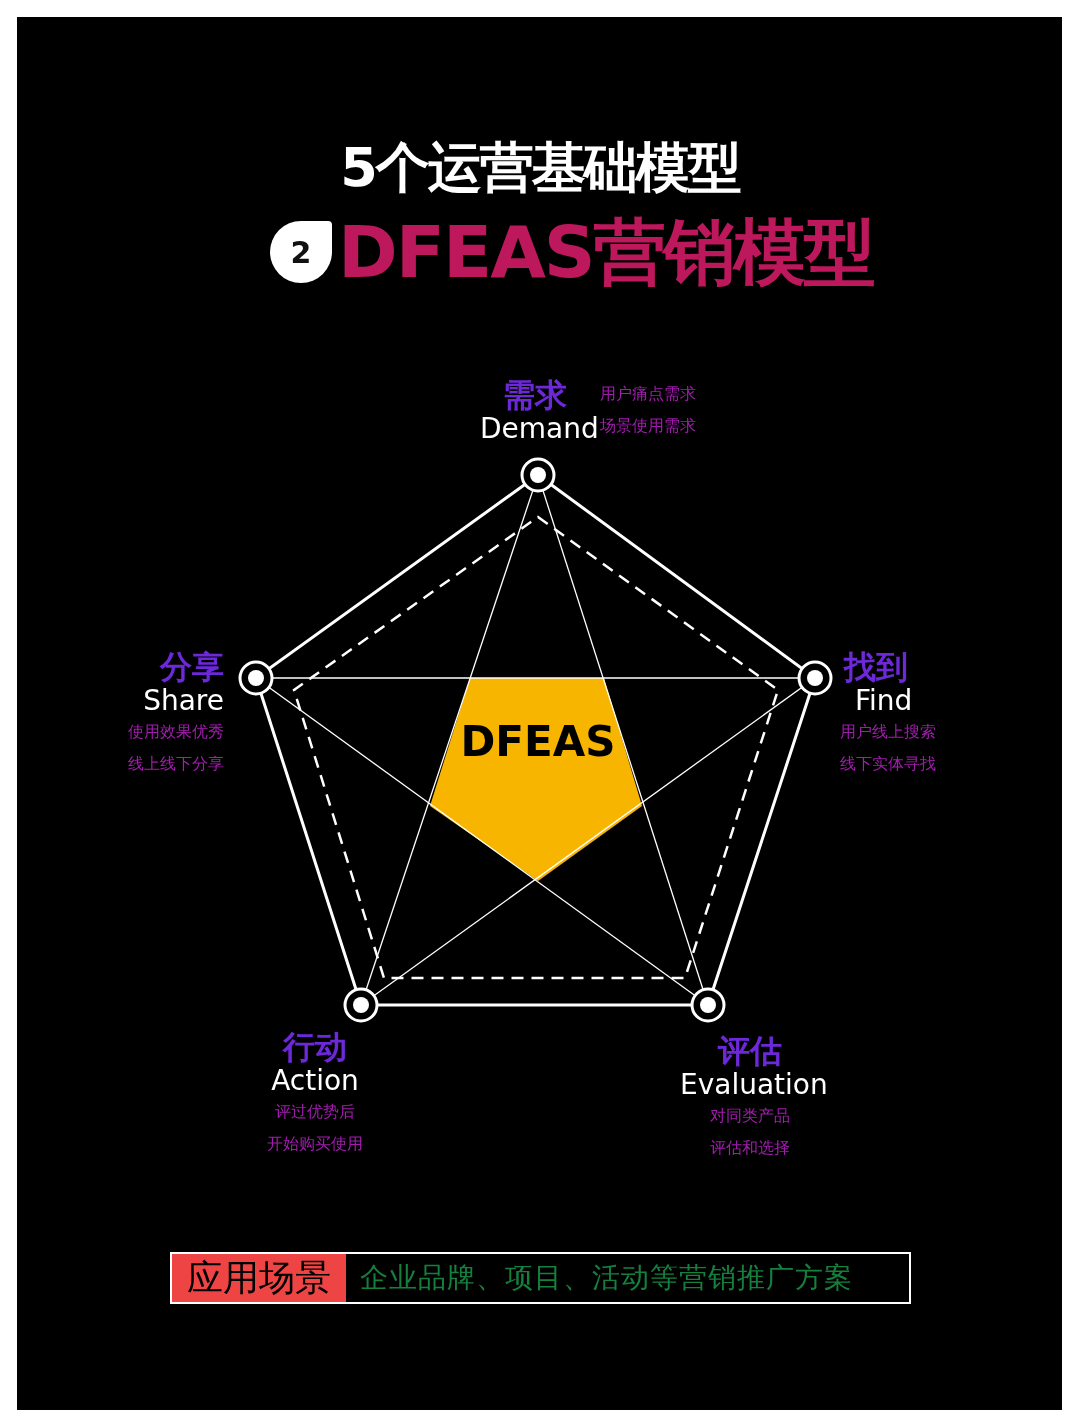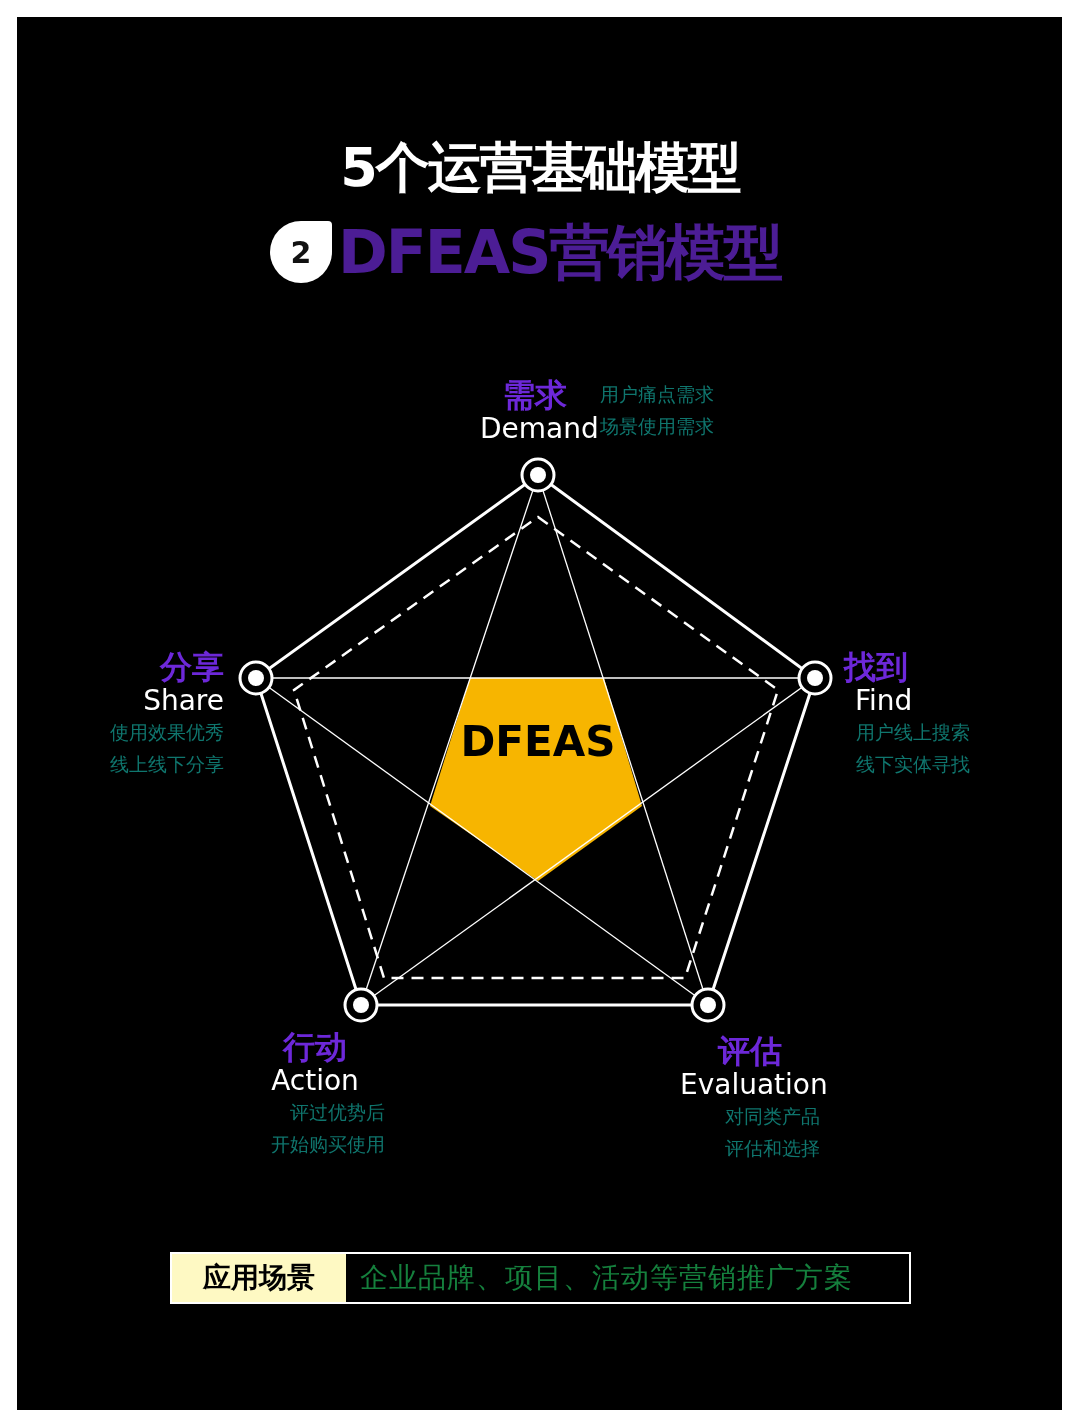--- a/index.html
+++ b/index.html
@@ -1,31 +1,31 @@
 <!DOCTYPE html>
 <html><head>
   <meta charset="utf-8">
   <style>
     html, body { margin: 0; padding: 0; background: #ffffff; }
     body { width: 1080px; height: 1428px; position: relative; overflow: hidden; font-family: "DejaVu Sans", sans-serif; }
     .frame { position: absolute; left: 17px; top: 17px; width: 1045px; height: 1393px; background: #000000; }
     .title1 { position: absolute; left: 0; width: 1080px; top: 128px; text-align: center; color: #ffffff; font-size: 54px; font-weight: bold; letter-spacing: -2px; line-height: 80px; }
     .title2 { position: absolute; left: 270px; top: 212px; height: 80px; display: flex; align-items: center; }
     .badge { width: 62px; height: 62px; background: #ffffff; border-radius: 31px 4px 31px 31px; color: #111; font-weight: bold; font-size: 30px; display: flex; align-items: center; justify-content: center; margin-right: 6px; }
-    .title2 .t { color: #4c1d95; font-size: 60px; font-weight: bold; letter-spacing: -2px; line-height: 80px; }
+    .title2 .t { color: #be185d; font-size: 72px; font-weight: bold; letter-spacing: -2px; line-height: 80px; }
     svg.diagram { position: absolute; left: 0; top: 0; }
     .node-label { position: absolute; text-align: center; }
     .cn { color: #6d28d9; font-weight: bold; font-size: 32px; line-height: 38px; }
     .en { color: #ffffff; font-size: 28px; line-height: 30px; }
-    .desc { color: #0f766e; font-size: 19px; line-height: 32px; text-align: right; }
+    .desc { color: #a21caf; font-size: 16px; line-height: 32px; }
     .center-label { position: absolute; left: 438px; top: 720px; width: 200px; text-align: center; color: #000; font-weight: bold; }
     .center-label .a { font-size: 42px; line-height: 44px; }
     .center-label .b { font-size: 34px; line-height: 44px; }
     .footer { position: absolute; left: 170px; top: 1252px; width: 741px; height: 52px; border: 2px solid #ffffff; box-sizing: border-box; display: flex; }
-    .footer .k { width: 174px; background: #fef9c3; color: #000; font-weight: bold; font-size: 28px; display: flex; align-items: center; justify-content: center; }
+    .footer .k { width: 174px; background: #ef4444; color: #000; font-weight: normal; font-size: 36px; display: flex; align-items: center; justify-content: center; }
     .footer .v { flex: 1; color: #15803d; font-size: 28px; display: flex; align-items: center; padding-left: 14px; letter-spacing: 1px; }
   </style>
 </head>
 <body>
 
 <div class="frame"></div>
 
 <div class="title1">5个运营基础模型</div>
 <div class="title2">
   <div class="badge">2</div>

